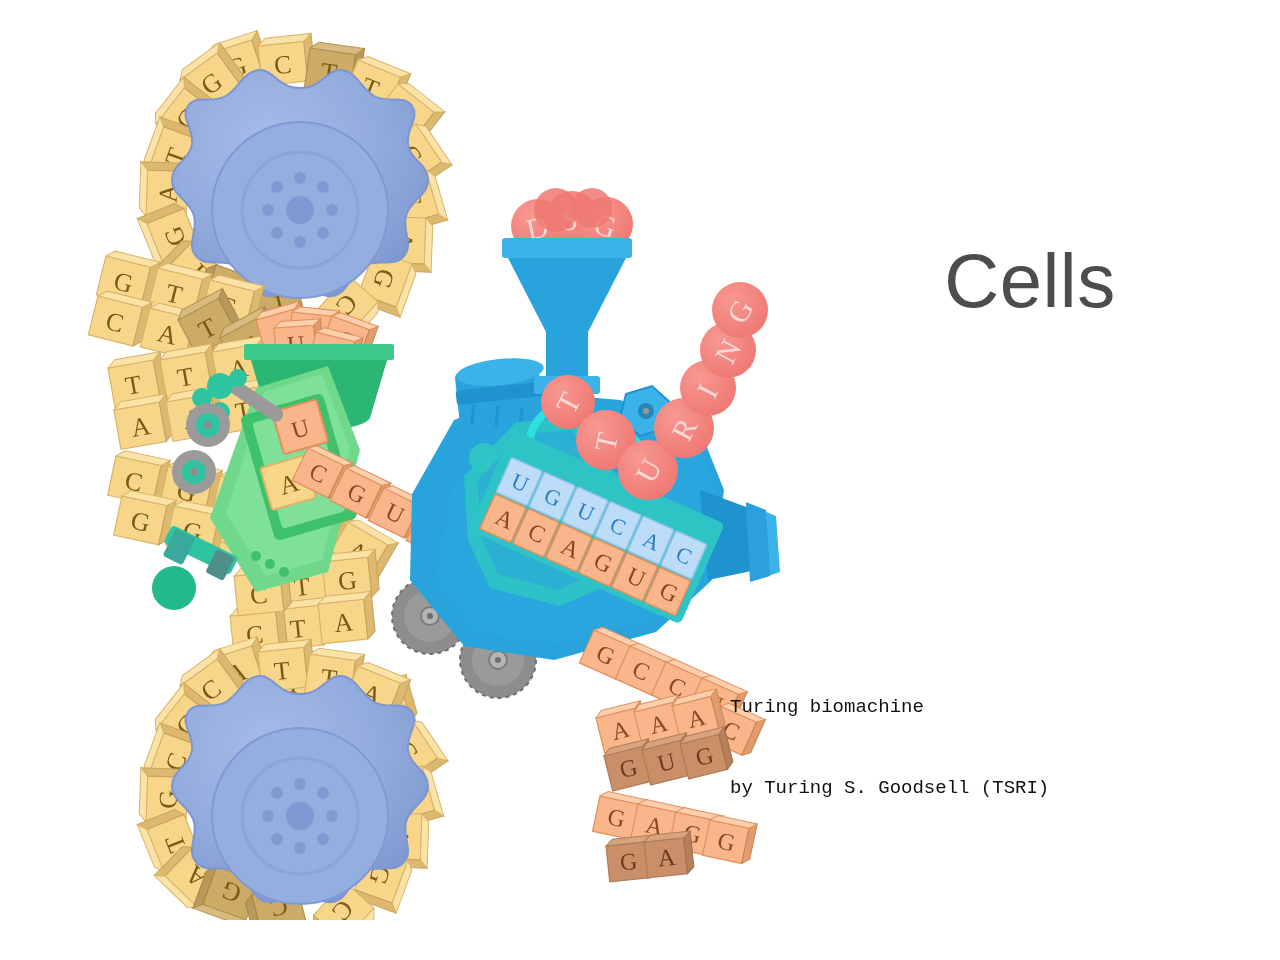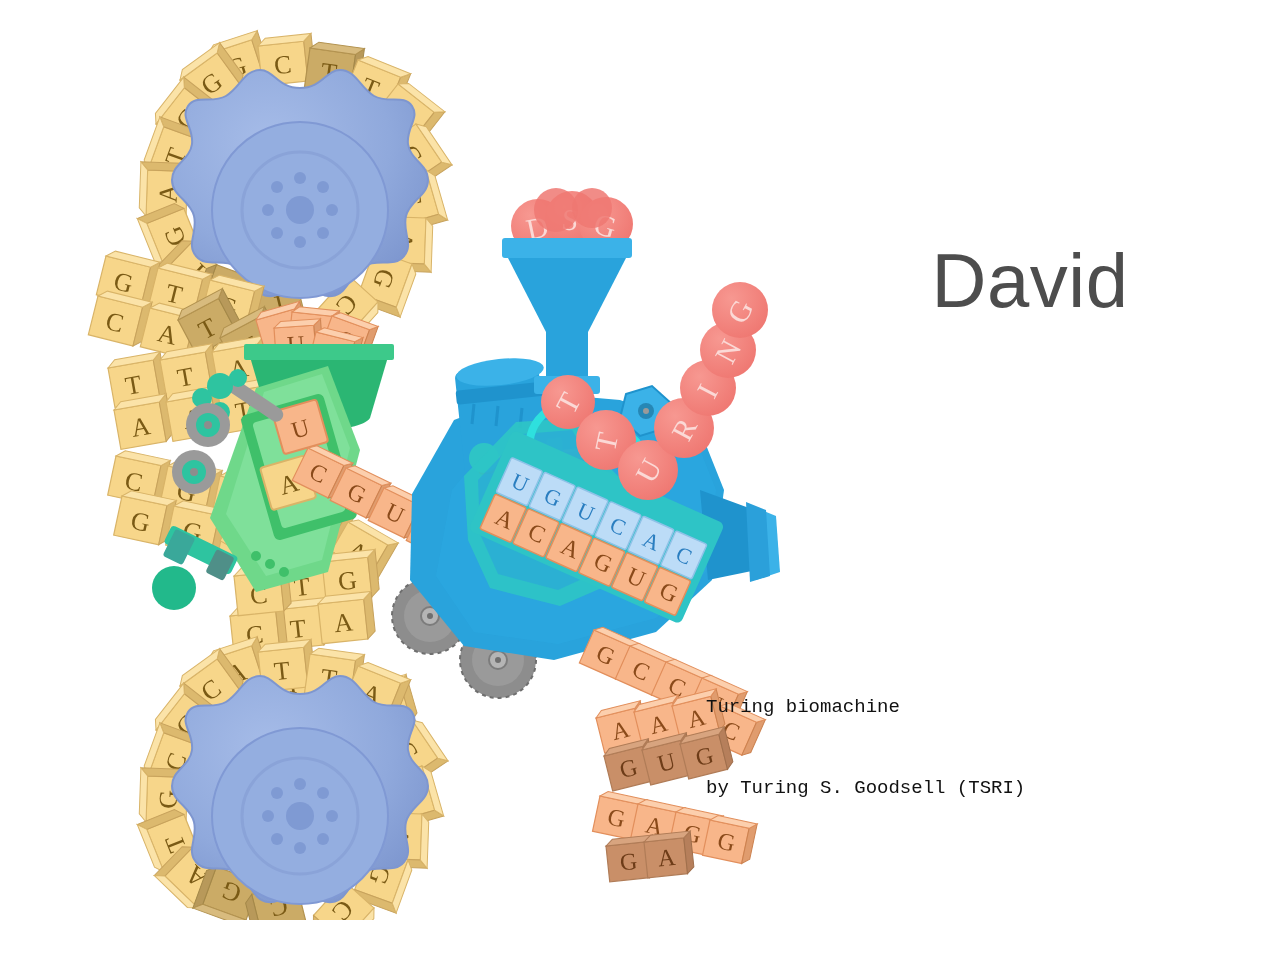--- a/index.html
+++ b/index.html
@@ -18,21 +18,21 @@
   #title-block .tline{
     display:block;color:#4d4d4d;font-size:76px;line-height:82px;
     font-weight:300;letter-spacing:0.5px;
     font-family:"Liberation Sans",sans-serif;
   }
   #caption{
     position:absolute;left:706px;top:640px;
     font-family:"Liberation Mono","DejaVu Sans Mono",monospace;
     font-size:19px;line-height:27px;color:#111;white-space:pre;
   }
-  #caption span{display:block;}
+  #caption span{display:block;margin-left:24px;}
 
   
   #art{position:absolute;left:60px;top:20px;width:720px;height:900px;}
   #art svg{display:block;}
 </style>
 </head>
 <body>
 
 <div id="slide">
 
@@ -840,21 +840,21 @@
       <g transform="translate(584,822) rotate(-6)">
             <use href="#g-rna-dark"></use>
             <text class="rnaLd" x="12" y="26">A</text>
           </g>
     </g>
 
   </svg>
   </div>
 
   <div id="title-block">
-    <span class="tline">David</span>
+    <span class="tline">Cells</span>
   </div>
 
   <div id="caption">
     <span>Turing biomachine</span>
     <span>by Turing S. Goodsell (TSRI)</span>
   </div>
 
 </div>
 
 </body></html>

